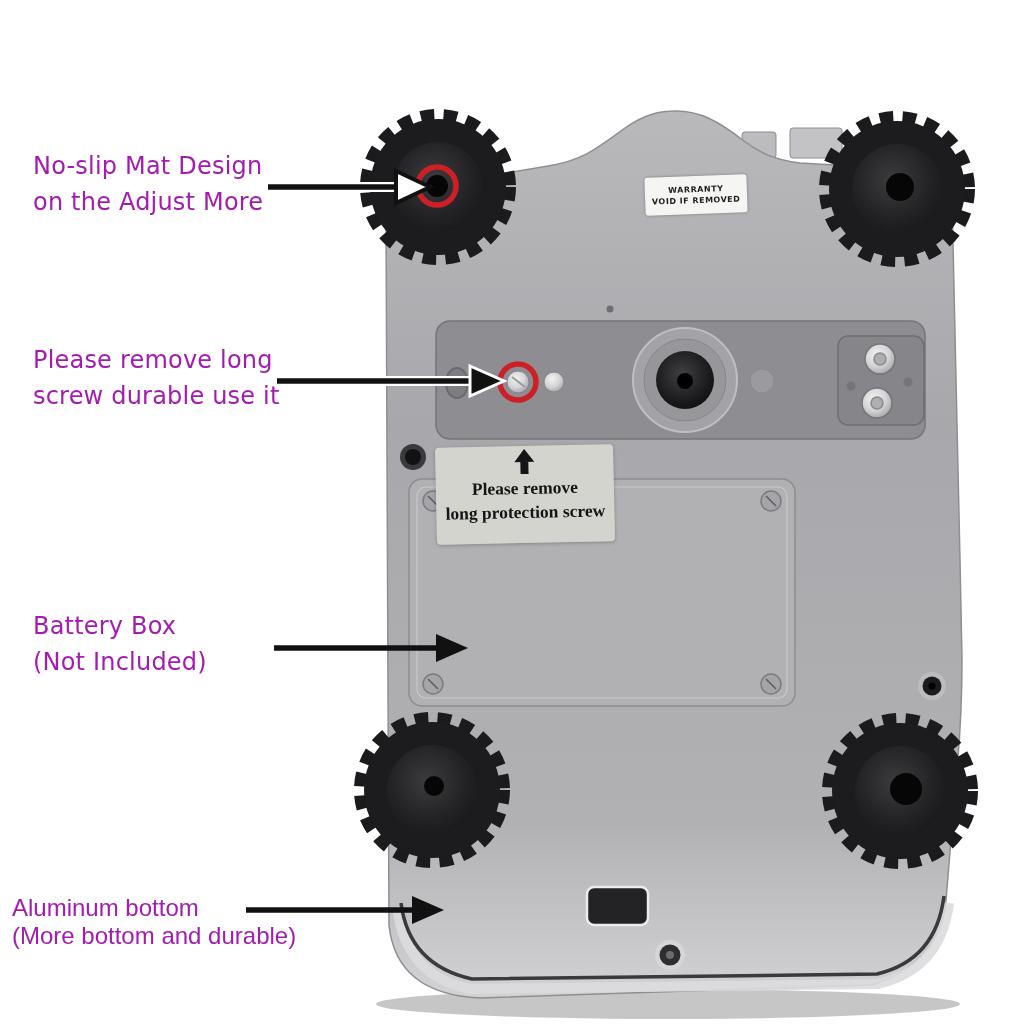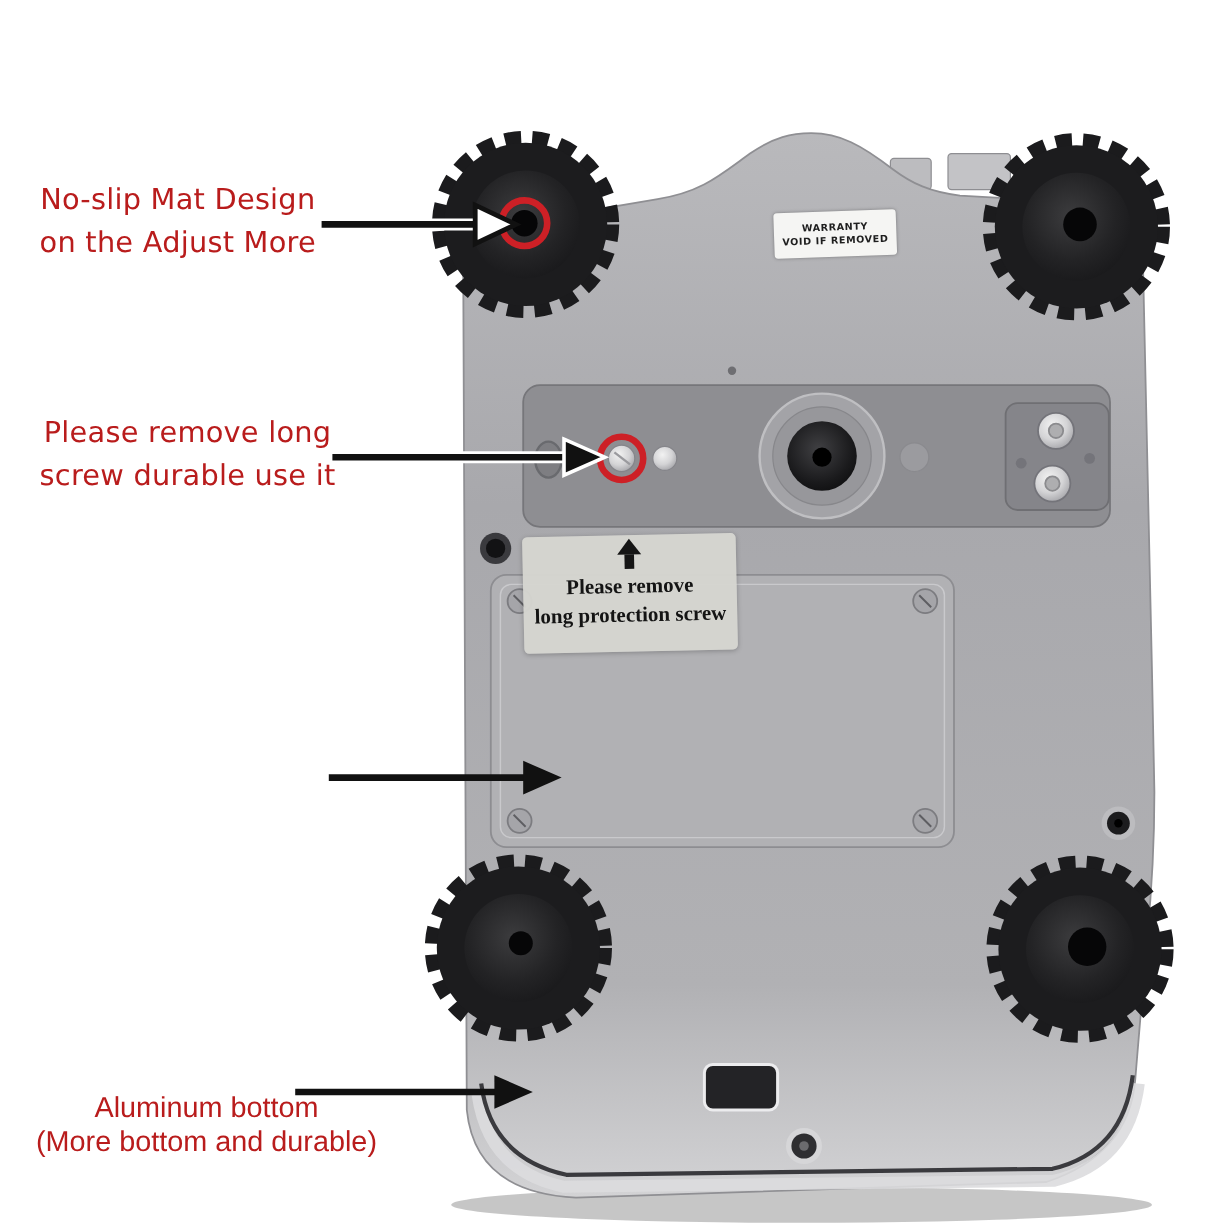--- a/index.html
+++ b/index.html
@@ -2,21 +2,21 @@
 <html><head>
 <meta charset="utf-8">
 <style>
   html,body{margin:0;padding:0;}
   body{width:1024px;height:1024px;background:#ffffff;overflow:hidden;
        font-family:"DejaVu Sans",sans-serif;}
   .canvas{position:relative;width:1024px;height:1024px;background:#ffffff;}
   .canvas svg{position:absolute;left:0;top:0;}
 
   
-  .callout{position:absolute;color:#b91c1c;text-align:center;}
+  .callout{position:absolute;color:#a21caf;}
   .callout .ln{display:block;}
   .geo{font-family:"DejaVu Sans",sans-serif;font-size:24px;line-height:36px;font-weight:400;letter-spacing:.2px;}
   .ari{font-family:"Liberation Sans",sans-serif;font-size:24px;line-height:28px;font-weight:400;}
 
   
   .warranty{position:absolute;left:645px;top:176px;width:102px;height:38px;
     background:#f5f5f3;border-radius:3px;transform:rotate(-2deg);
     box-shadow:0 0 3px rgba(0,0,0,.35);display:flex;flex-direction:column;
     align-items:center;justify-content:center;}
   .warranty .wl{font-size:8px;line-height:11px;font-weight:700;letter-spacing:.5px;color:#1e1e1e;
@@ -215,19 +215,23 @@
   <div class="callout geo" style="left:33px;top:148px;">
     <span class="ln">No-slip Mat Design</span>
     <span class="ln">on the Adjust More</span>
   </div>
 
   <div class="callout geo" style="left:33px;top:342px;">
     <span class="ln">Please remove long</span>
     <span class="ln">screw durable use it</span>
   </div>
 
-
-  <div class="callout ari" style="left:30px;top:894px;margin-top:16px;">
+  <div class="callout geo" style="left:33px;top:608px;">
+    <span class="ln">Battery Box</span>
+    <span class="ln">(Not Included)</span>
+  </div>
+
+  <div class="callout ari" style="left:12px;top:894px;">
     <span class="ln">Aluminum bottom</span>
     <span class="ln">(More bottom and durable)</span>
   </div>
 
 </div>
 
 </body></html>

